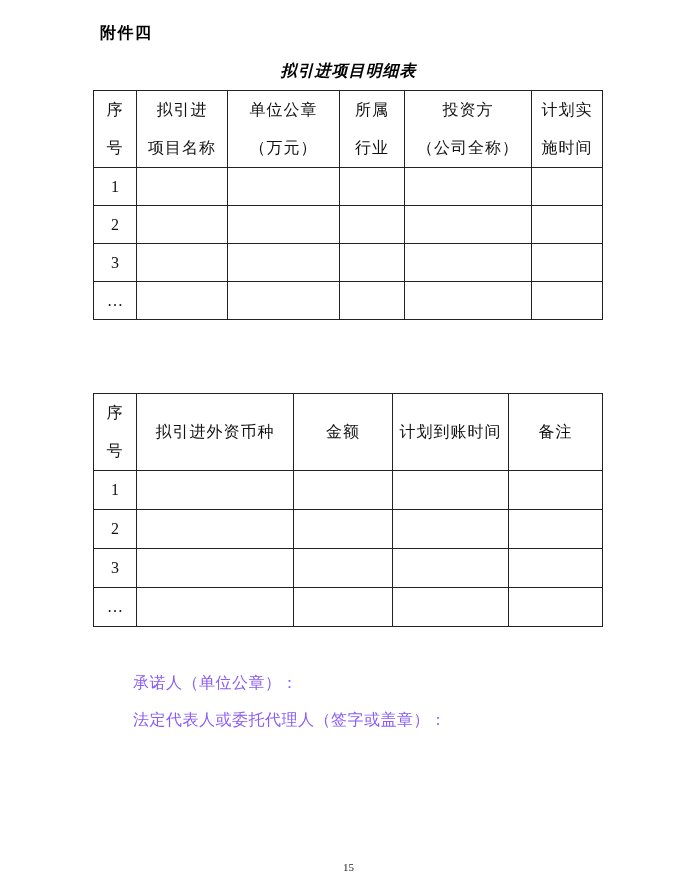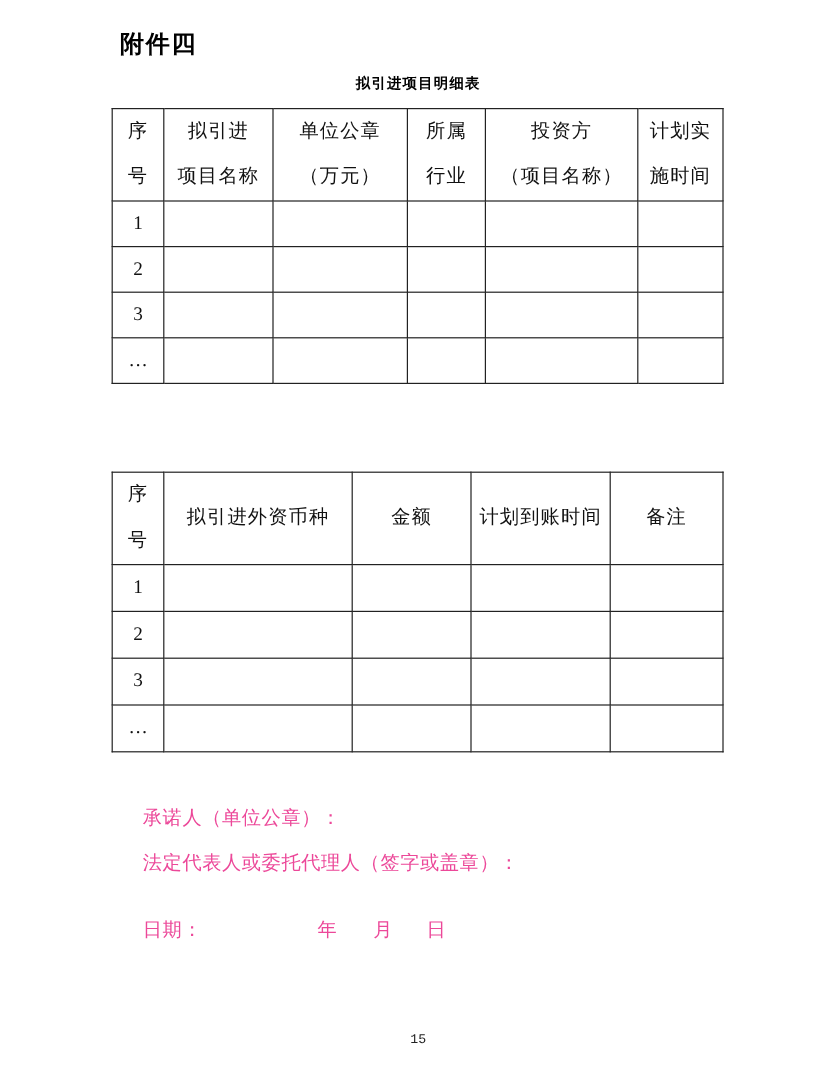--- a/index.html
+++ b/index.html
@@ -7,29 +7,30 @@
     position:relative;
     width:697px;height:891px;
     background:#ffffff;
     color:#111111;
     font-family:"Liberation Serif", serif;
     overflow:hidden;
   }
   .attachment{
     position:absolute;left:100px;top:23px;
     font-family:"Liberation Sans", sans-serif;
-    font-weight:bold;font-size:20px;letter-spacing:1.5px;
+    font-weight:bold;font-size:16px;letter-spacing:1.5px;
     color:#000000;
   }
   .table-title{
     position:absolute;left:0;width:100%;
     text-align:center;
     font-family:"Liberation Sans", sans-serif;
-    font-weight:bold;font-size:12px;letter-spacing:1px;
+    font-weight:bold;font-size:16px;letter-spacing:1px;
     color:#000000;
+    font-style:italic;
   }
   .title-1{top:61px;}
   .title-2{top:367px;}
   .doc-table{
     position:absolute;left:93px;
     border-collapse:collapse;table-layout:fixed;
   }
   .table-1{top:90px;}
   .table-2{top:393px;}
   .doc-table th,.doc-table td{
@@ -39,34 +40,34 @@
     font-weight:normal;font-size:16px;color:#111111;
     overflow:hidden;
   }
   .table-1 tr.header-row{height:77px;}
   .table-1 tr.data-row{height:38px;}
   .table-2 tr.header-row{height:77px;}
   .table-2 tr.data-row{height:39px;}
   .hl{line-height:38px;letter-spacing:1px;white-space:nowrap;}
   .idx{font-family:"Liberation Serif", serif;}
   .sig-line{
-    position:absolute;left:119px;
+    position:absolute;left:133px;
     font-size:16px;letter-spacing:0.5px;line-height:19px;
-    color:#ec4899;white-space:nowrap;
+    color:#8b5cf6;white-space:nowrap;
   }
   .sig-1{top:673px;}
   .sig-2{top:710px;text-align:right;}
   .sig-date{top:766px;}
   .sig-date .gap-year{margin-left:96px;}
   .sig-date .gap-month{margin-left:30px;}
   .sig-date .gap-day{margin-left:28px;}
   .page-number{
     position:absolute;left:0;width:100%;top:861px;
     text-align:center;
-    font-family:Liberation Mono, monospace;
+    font-family:Liberation Serif, serif;
     font-size:11px;color:#222222;
   }
 </style>
 </head>
 <body>
 
 <div class="page">
 
   <div class="attachment">附件四</div>
 
@@ -94,21 +95,21 @@
         <th>
           <div class="hl">单位公章</div>
           <div class="hl">（万元）</div>
         </th>
         <th>
           <div class="hl">所属</div>
           <div class="hl">行业</div>
         </th>
         <th>
           <div class="hl">投资方</div>
-          <div class="hl">（项目名称）</div>
+          <div class="hl">（公司全称）</div>
         </th>
         <th>
           <div class="hl">计划实</div>
           <div class="hl">施时间</div>
         </th>
       </tr>
       <tr class="data-row">
         <td class="idx">1</td>
         <td></td>
         <td></td>
@@ -197,19 +198,16 @@
         <td></td>
         <td></td>
         <td></td>
         <td></td>
       </tr>
     </tbody>
   </table>
 
   <div class="sig-line sig-1">承诺人（单位公章）：</div>
   <div class="sig-line sig-2">法定代表人或委托代理人（签字或盖章）：</div>
-  <div class="sig-line sig-date">
-    <span>日期：</span><span class="gap-year">年</span><span class="gap-month">月</span><span class="gap-day">日</span>
-  </div>
 
   <div class="page-number">15</div>
 
 </div>
 
 </body></html>

